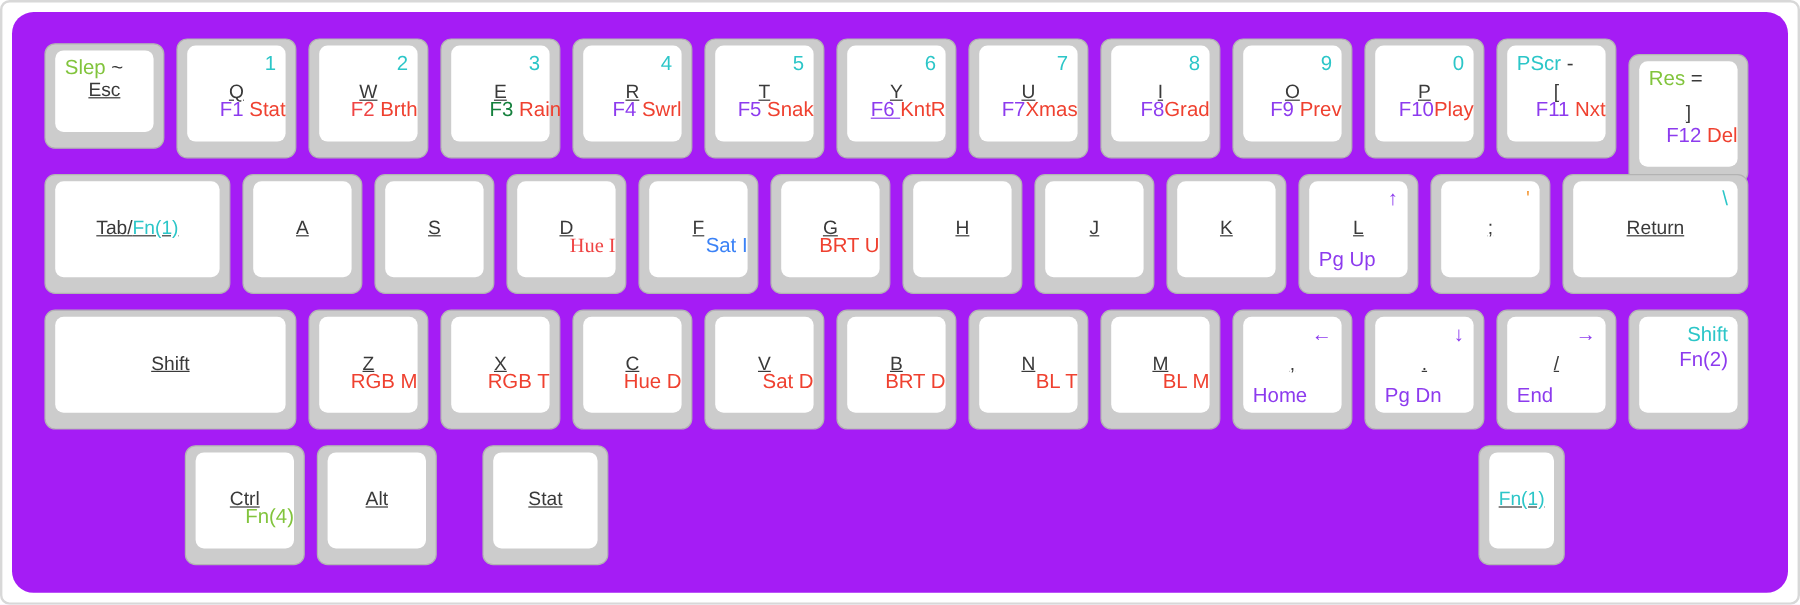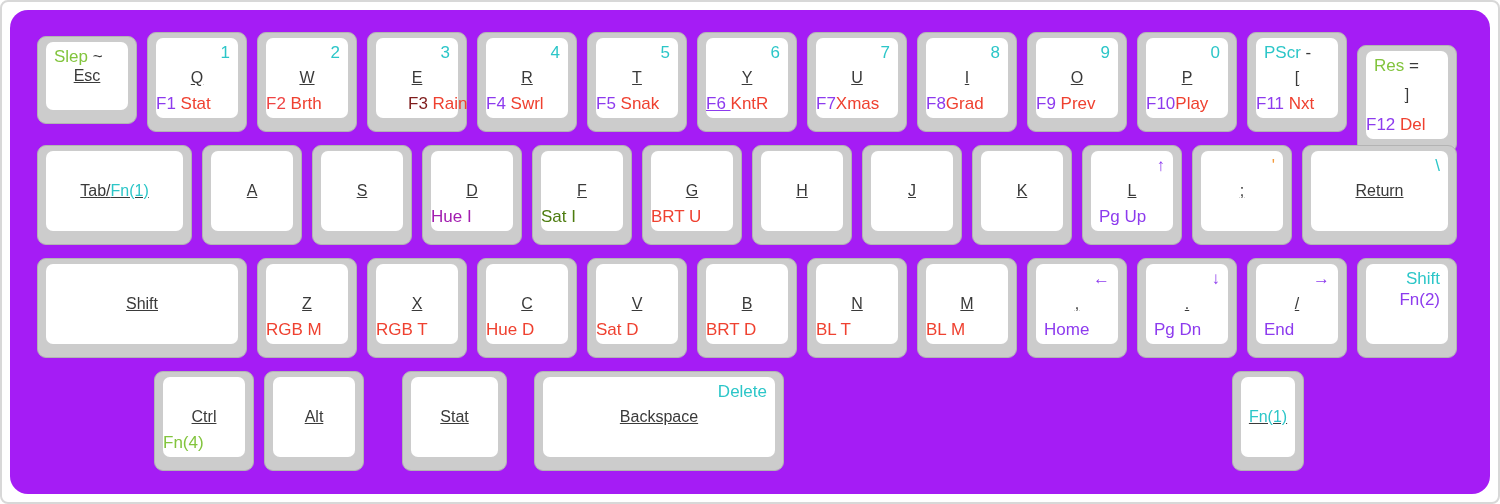--- a/index.html
+++ b/index.html
@@ -32,21 +32,21 @@
     position:absolute;
     left:8px; right:8px; top:5px; bottom:13px;
     background:var(--key-face,#ffffff);
     border-radius:7px;
   }
 
   .slot { position:absolute; }
   .slot.tl { top:4px; left:8px; text-align:left; }
   .slot.tr { top:4px; right:8px; display:flex; flex-direction:column; align-items:flex-end; }
   .slot.c  { left:0; right:0; top:0; bottom:0; display:flex; flex-direction:column; align-items:center; justify-content:center; gap:1px; }
-  .slot.b  { left:0; right:0; bottom:4px; text-align:left; }
+  .slot.b  { left:0; right:0; bottom:16px; text-align:right; }
   .slot.bl { left:8px; bottom:4px; text-align:right; }
 
   .line { white-space:pre; line-height:1.25; font-size:17px; }
   .slot.c .line { font-size:16px;text-decoration:underline; }
 </style>
 </head>
 <body>
 
 <div class="canvas">
   <div class="case"></div>
@@ -89,21 +89,21 @@
       </div>
       <div class="key" style="left: 365px; top: 30px; width: 100px; height: 100px;">
         <div class="face">
           <div class="slot tr">
             <div class="line"><span style="color: rgb(44, 198, 200);">3</span></div>
           </div>
           <div class="slot c">
             <div class="line"><span style="color: rgb(58, 58, 58);">E</span></div>
           </div>
           <div class="slot b">
-            <div class="line"><span style="color: #7f1d1d; margin-left: 32px;">F3 </span><span style="color: rgb(239, 65, 48);">Rain</span></div>
+            <div class="line"><span style="color: #15803d; margin-left: 32px;">F3 </span><span style="color: rgb(239, 65, 48);">Rain</span></div>
           </div>
         </div>
       </div>
       <div class="key" style="left: 475px; top: 30px; width: 100px; height: 100px;">
         <div class="face">
           <div class="slot tr">
             <div class="line"><span style="color: rgb(44, 198, 200);">4</span></div>
           </div>
           <div class="slot c">
             <div class="line"><span style="color: rgb(58, 58, 58);">R</span></div>
@@ -237,31 +237,31 @@
             <div class="line"><span style="color: rgb(58, 58, 58);">S</span></div>
           </div>
         </div>
       </div>
       <div class="key" style="left: 420px; top: 143px; width: 100px; height: 100px;">
         <div class="face">
           <div class="slot c">
             <div class="line"><span style="color: rgb(58, 58, 58);">D</span></div>
           </div>
           <div class="slot b">
-            <div class="line"><span style="color: #a21caf;">Hue I</span></div>
+            <div class="line"><span style="color: #ef4444; font-family: Liberation Serif, serif;">Hue I</span></div>
           </div>
         </div>
       </div>
       <div class="key" style="left: 530px; top: 143px; width: 100px; height: 100px;">
         <div class="face">
           <div class="slot c">
             <div class="line"><span style="color: rgb(58, 58, 58);">F</span></div>
           </div>
           <div class="slot b">
-            <div class="line"><span style="color: #4d7c0f;">Sat I</span></div>
+            <div class="line"><span style="color: #3b82f6;">Sat I</span></div>
           </div>
         </div>
       </div>
       <div class="key" style="left: 640px; top: 143px; width: 100px; height: 100px;">
         <div class="face">
           <div class="slot c">
             <div class="line"><span style="color: rgb(58, 58, 58);">G</span></div>
           </div>
           <div class="slot b">
             <div class="line"><span style="color: rgb(239, 65, 48);">BRT U</span></div>
@@ -463,30 +463,20 @@
           </div>
         </div>
       </div>
       <div class="key" style="left: 400px; top: 369px; width: 105px; height: 100px;">
         <div class="face">
           <div class="slot c">
             <div class="line"><span style="color: rgb(58, 58, 58);">Stat</span></div>
           </div>
         </div>
       </div>
-      <div class="key" style="left: 532px; top: 369px; width: 250px; height: 100px;">
-        <div class="face">
-          <div class="slot tr">
-            <div class="line"><span style="color: rgb(44, 198, 200);">Delete</span></div>
-          </div>
-          <div class="slot c">
-            <div class="line"><span style="color: rgb(58, 58, 58);">Backspace</span></div>
-          </div>
-        </div>
-      </div>
       <div class="key" style="left: 1230px; top: 369px; width: 72px; height: 100px;">
         <div class="face">
           <div class="slot c">
             <div class="line"><span style="color: rgb(44, 198, 200);">Fn(1)</span></div>
           </div>
         </div>
       </div>
     </div>
 </div>
 

